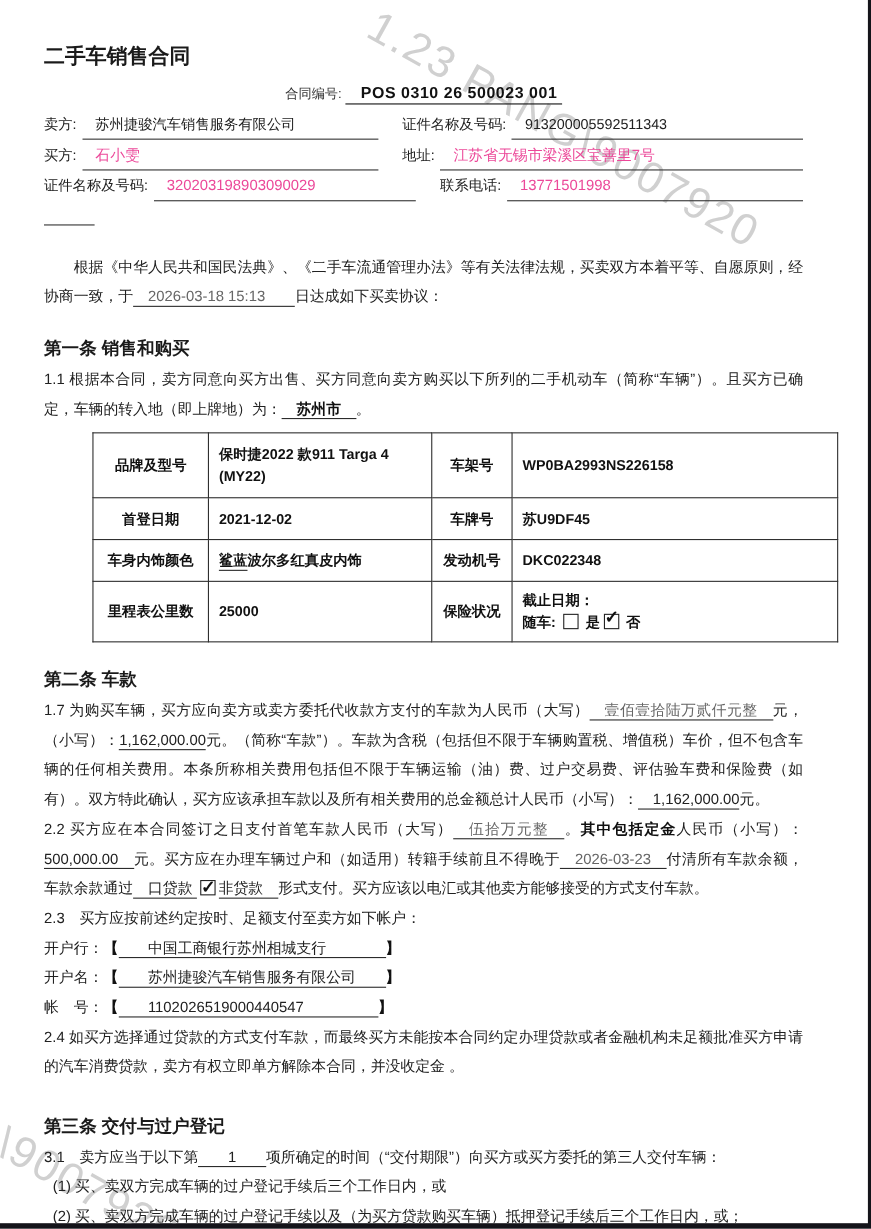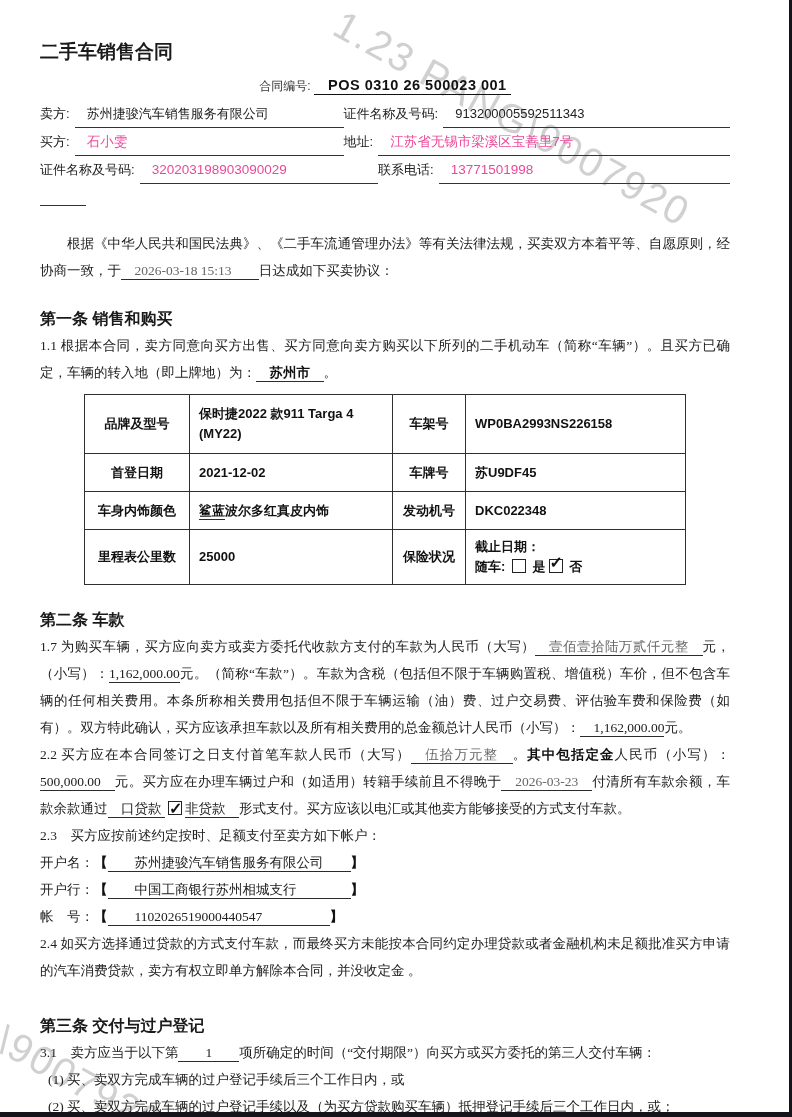--- a/index.html
+++ b/index.html
@@ -42,40 +42,40 @@
     margin:0 0 12px 0;color:#1a1a1a;
   }
   .contract-no-row{
     text-align:center;font-size:12px;line-height:20px;margin-bottom:4px;color:#333;
   }
   .cn-value{
     font-size:14.5px;font-weight:bold;color:#111;
     border-bottom:1.6px solid #111;
     padding:0 4px 1px 14px;letter-spacing:.5px;
   }
-  .party-row{display:flex;line-height:27px;font-size:13px;}
+  .party-row{display:flex;gap:22px;line-height:27px;font-size:13px;}
   .pcell{display:flex;min-width:0;}
   .pcell .lbl{white-space:nowrap;padding-right:5px;}
   .pcell .val{
     flex:1;border-bottom:1px solid #333;
     padding:0 4px 0 12px;white-space:nowrap;overflow:hidden;
   }
   .pcell .val.bold{font-weight:normal;font-size:13.5px;color:#ec4899;}
   .w44{flex:0 0 44%;} .w49{flex:0 0 49%;} .grow{flex:1;}
   .blank-line{width:46px;border-bottom:1px solid #333;height:15px;margin-top:6px;}
-  p{margin:0;font-family:Liberation Serif, serif;}
+  p{margin:0;}
   .intro{margin-top:24px;text-indent:2em;}
   h2{font-size:16px;line-height:27px;font-weight:bold;margin:21px 0 0 0;color:#1a1a1a;}
   .u{border-bottom:1px solid #2b2b2b;padding-bottom:1px;}
   .g{color:#666666;}
   .b{font-weight:bold;color:#111;}
   .vtable{
     border-collapse:collapse;
     margin:8px 0 0 44px;
-    width:602px;
+    width:678px;
     table-layout:fixed;
   }
   .vtable td{
     border:1.6px solid #2f2f2f;
     font-size:13px;line-height:20px;
     font-weight:bold;color:#111;
     padding:5px 9px;
     vertical-align:middle;
     text-align:left;
   }
@@ -185,22 +185,22 @@
           <div><span class="">随车: </span><span class="cbox"></span><span class=""> 是</span><span class="cbox checked"></span><span class=""> 否</span></div>
         </td>
       </tr>
     </tbody>
       </table>
 
     <h2>第二条 车款</h2>
     <p><span class="">1.7 为购买车辆，买方应向卖方或卖方委托代收款方支付的车款为人民币（大写）</span><span class="u g ">　壹佰壹拾陆万贰仟元整　</span><span class="">元，（小写）：</span><span class="u ">1,162,000.00</span><span class="">元。（简称“车款”）。车款为含税（包括但不限于车辆购置税、增值税）车价，但不包含车辆的任何相关费用。本条所称相关费用包括但不限于车辆运输（油）费、过户交易费、评估验车费和保险费（如有）。双方特此确认，买方应该承担车款以及所有相关费用的总金额总计人民币（小写）：</span><span class="u ">　1,162,000.00</span><span class="">元。</span></p>
     <p><span class="">2.2 买方应在本合同签订之日支付首笔车款人民币（大写）</span><span class="u g ">　伍拾万元整　</span><span class="">。</span><span class="b">其中包括定金</span><span class="">人民币（小写）：</span><span class="u ">500,000.00　</span><span class="">元。买方应在办理车辆过户和（如适用）转籍手续前且不得晚于</span><span class="u g ">　2026-03-23　</span><span class="">付清所有车款余额，车款余款通过</span><span class="u ">　口贷款 </span><span class="cbox checked"></span><span class="u ">非贷款　</span><span class="">形式支付。买方应该以电汇或其他卖方能够接受的方式支付车款。</span></p>
     <p><span class="">2.3　买方应按前述约定按时、足额支付至卖方如下帐户：</span></p>
+    <p class="acct"><span class="">开户行：</span><span class="b">【</span><span class="u ">　　中国工商银行苏州相城支行　　　　</span><span class="b">】</span></p>
     <p class="acct"><span class="">开户名：</span><span class="b">【</span><span class="u ">　　苏州捷骏汽车销售服务有限公司　　</span><span class="b">】</span></p>
-    <p class="acct"><span class="">开户行：</span><span class="b">【</span><span class="u ">　　中国工商银行苏州相城支行　　　　</span><span class="b">】</span></p>
     <p class="acct"><span class="">帐　号：</span><span class="b">【</span><span class="u ">　　1102026519000440547　　　　　</span><span class="b">】</span></p>
     <p><span class="">2.4 如买方选择通过贷款的方式支付车款，而最终买方未能按本合同约定办理贷款或者金融机构未足额批准买方申请的汽车消费贷款，卖方有权立即单方解除本合同，并没收定金 。</span></p>
 
     <h2 class="mt-sec3">第三条 交付与过户登记</h2>
     <p><span class="">3.1　卖方应当于以下第</span><span class="u ">　　1　　</span><span class="">项所确定的时间（“交付期限”）向买方或买方委托的第三人交付车辆：</span></p>
     <p class="sec3-item"><span class="">(1) 买、卖双方完成车辆的过户登记手续后三个工作日内，或</span></p>
     <p class="sec3-item"><span class="">(2) 买、卖双方完成车辆的过户登记手续以及（为买方贷款购买车辆）抵押登记手续后三个工作日内，或；</span></p>
 
   </div>
 </div>

